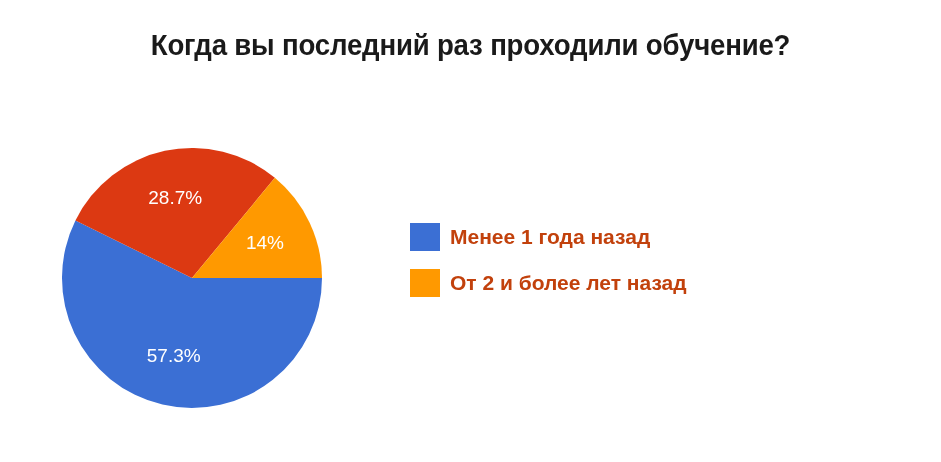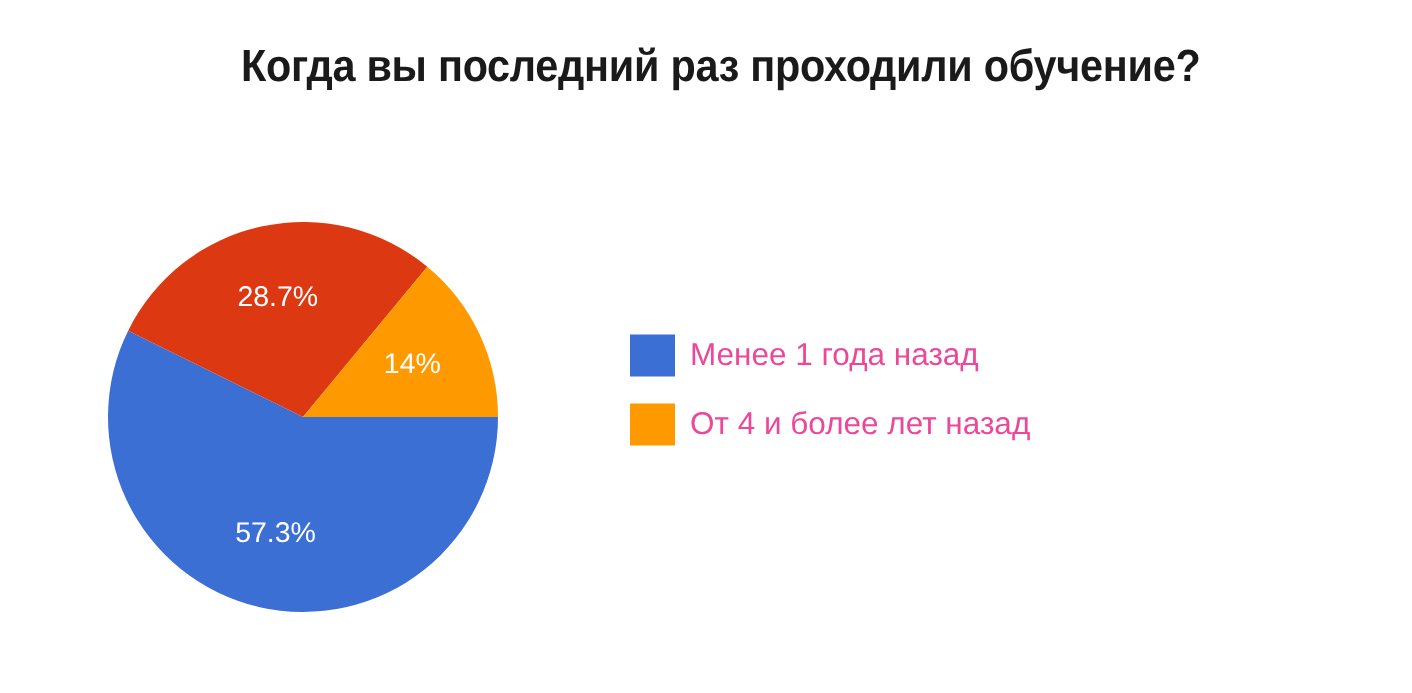--- a/index.html
+++ b/index.html
@@ -9,21 +9,20 @@
   }
   body {
     font-family: "Liberation Sans", "DejaVu Sans", sans-serif;
   }
   #page {
     position: relative;
     width: 924px;
     height: 462px;
     background: #ffffff;
     overflow: hidden;
-    margin-left: 10px;
   }
   #chart-title {
     position: absolute;
     left: 0;
     top: 28px;
     width: 941px;
     text-align: center;
     font-size: 30px;
     font-weight: 700;
     color: #1a1a1a;
@@ -63,22 +62,22 @@
     height: 46px;
   }
   .legend-swatch {
     width: 30px;
     height: 28px;
     flex: 0 0 30px;
   }
   .legend-label {
     margin-left: 10px;
     font-size: 21px;
-    font-weight: 400;
-    color: #ec4899;
+    font-weight: 700;
+    color: #c2410c;
     white-space: nowrap;
     font-family: "Liberation Sans", "DejaVu Sans", sans-serif;
     text-align: right;
   }
 </style>
 </head>
 <body>
 
 <div id="page">
 
@@ -99,17 +98,17 @@
     </svg>
   </div>
 
   <div id="legend">
     <div class="legend-row">
       <span class="legend-swatch" style="background: rgb(59, 111, 212);"></span>
       <span class="legend-label">Менее 1 года назад</span>
     </div>
     <div class="legend-row">
       <span class="legend-swatch" style="background: rgb(255, 153, 0);"></span>
-      <span class="legend-label">От 4 и более лет назад</span>
+      <span class="legend-label">От 2 и более лет назад</span>
     </div>
   </div>
 
 </div>
 
 </body></html>

